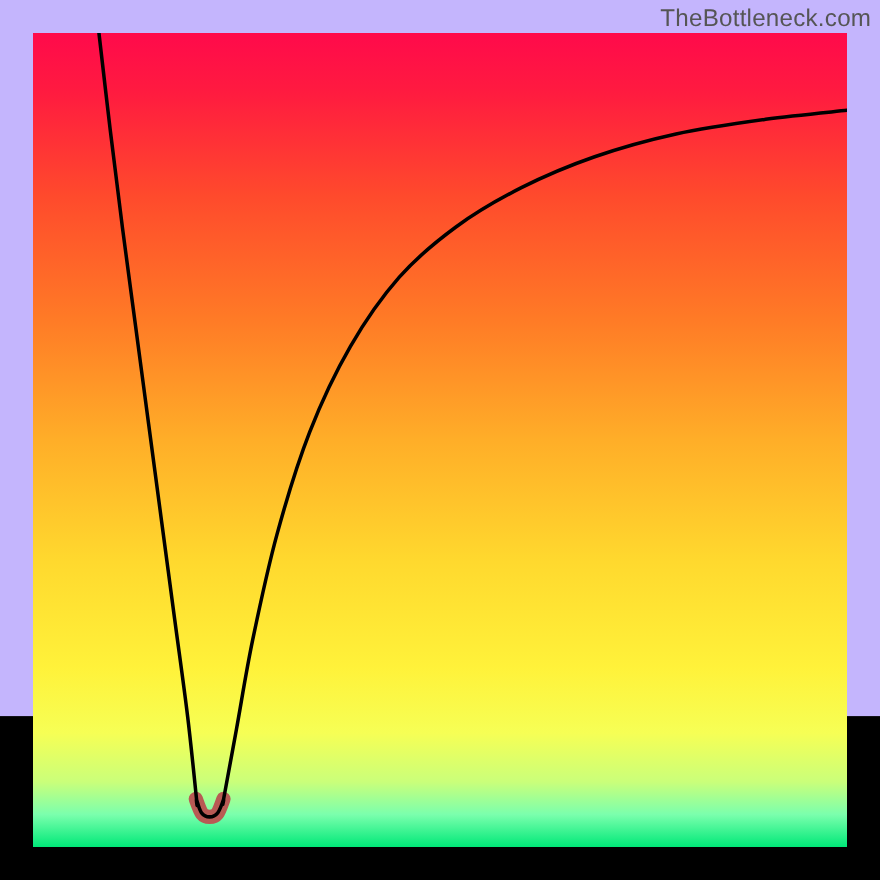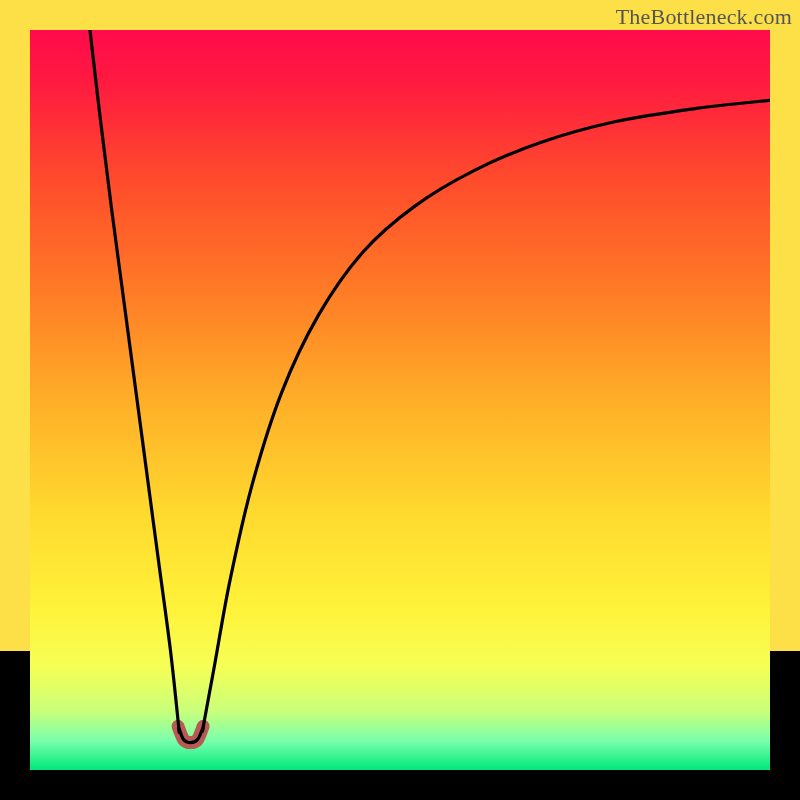--- a/index.html
+++ b/index.html
@@ -8,22 +8,21 @@
     width: 800px;
     height: 800px;
     background: #000;
     overflow: hidden;
     font-family: Arial, Helvetica, sans-serif;
   }
   .frame {
     position: absolute;
     left: 0; top: 0;
     width: 800px; height: 651px;
-    background: #fde047;
-    font-family: Liberation Serif, serif;
+    background: #c4b5fd;
   }
   .plot {
     position: absolute;
     left: 30px;
     top: 30px;
     width: 740px;
     height: 740px;
     overflow: hidden;
   }
   .watermark {

